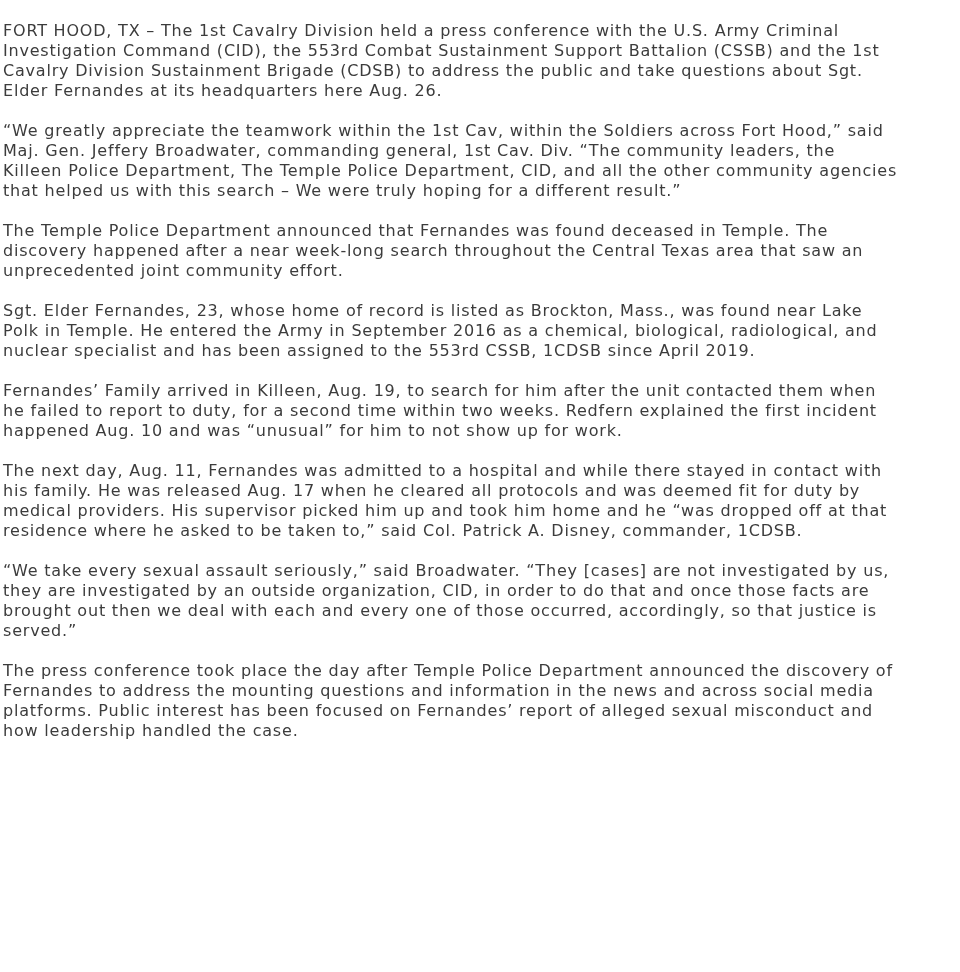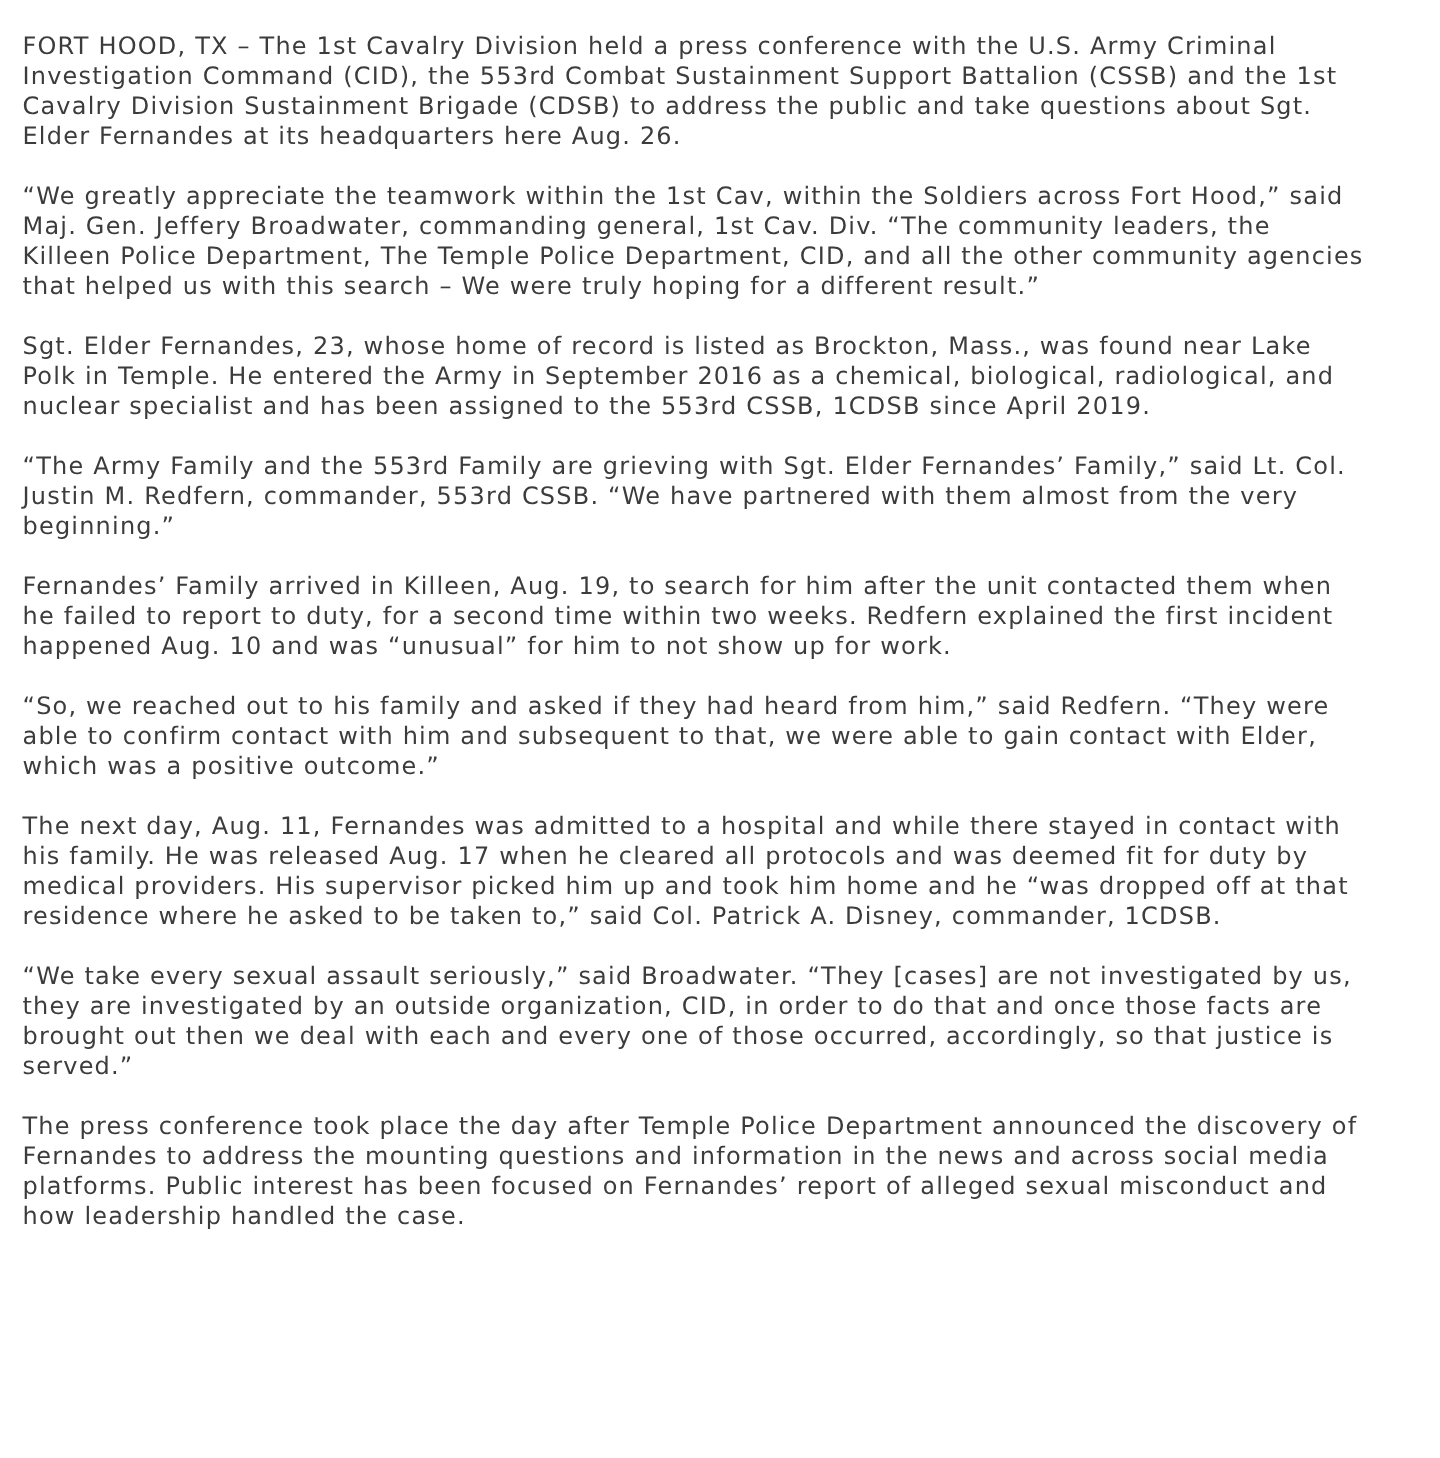--- a/index.html
+++ b/index.html
@@ -12,21 +12,21 @@
     width: 960px;
     height: 972px;
     background: #ffffff;
     overflow: hidden;
     box-sizing: border-box;
   }
   .article-body {
     box-sizing: border-box;
     width: 100%;
     height: 100%;
-    padding: 21px 12px 0 15px;
+    padding: 21px 12px 0 3px;
     overflow: hidden;
   }
   .article-body p {
     margin: 0 0 20px 0;
     font-family: "DejaVu Sans", "Liberation Sans", sans-serif;
     font-size: 16px;
     line-height: 20px;
     letter-spacing: 0.8px;
     color: #3c3c3c;
     white-space: pre;
@@ -38,32 +38,29 @@
 <div class="page">
   <main class="article-body">
     <p>FORT HOOD, TX – The 1st Cavalry Division held a press conference with the U.S. Army Criminal
 Investigation Command (CID), the 553rd Combat Sustainment Support Battalion (CSSB) and the 1st
 Cavalry Division Sustainment Brigade (CDSB) to address the public and take questions about Sgt.
 Elder Fernandes at its headquarters here Aug. 26.</p>
     <p>“We greatly appreciate the teamwork within the 1st Cav, within the Soldiers across Fort Hood,” said
 Maj. Gen. Jeffery Broadwater, commanding general, 1st Cav. Div. “The community leaders, the
 Killeen Police Department, The Temple Police Department, CID, and all the other community agencies
 that helped us with this search – We were truly hoping for a different result.”</p>
+    <p>The Temple Police Department announced that Fernandes was found deceased in Temple. The
+discovery happened after a near week-long search throughout the Central Texas area that saw an
+unprecedented joint community effort.</p>
     <p>Sgt. Elder Fernandes, 23, whose home of record is listed as Brockton, Mass., was found near Lake
 Polk in Temple. He entered the Army in September 2016 as a chemical, biological, radiological, and
 nuclear specialist and has been assigned to the 553rd CSSB, 1CDSB since April 2019.</p>
-    <p>“The Army Family and the 553rd Family are grieving with Sgt. Elder Fernandes’ Family,” said Lt. Col.
-Justin M. Redfern, commander, 553rd CSSB. “We have partnered with them almost from the very
-beginning.”</p>
     <p>Fernandes’ Family arrived in Killeen, Aug. 19, to search for him after the unit contacted them when
 he failed to report to duty, for a second time within two weeks. Redfern explained the first incident
 happened Aug. 10 and was “unusual” for him to not show up for work.</p>
-    <p>“So, we reached out to his family and asked if they had heard from him,” said Redfern. “They were
-able to confirm contact with him and subsequent to that, we were able to gain contact with Elder,
-which was a positive outcome.”</p>
     <p>The next day, Aug. 11, Fernandes was admitted to a hospital and while there stayed in contact with
 his family. He was released Aug. 17 when he cleared all protocols and was deemed fit for duty by
 medical providers. His supervisor picked him up and took him home and he “was dropped off at that
 residence where he asked to be taken to,” said Col. Patrick A. Disney, commander, 1CDSB.</p>
     <p>“We take every sexual assault seriously,” said Broadwater. “They [cases] are not investigated by us,
 they are investigated by an outside organization, CID, in order to do that and once those facts are
 brought out then we deal with each and every one of those occurred, accordingly, so that justice is
 served.”</p>
     <p>The press conference took place the day after Temple Police Department announced the discovery of
 Fernandes to address the mounting questions and information in the news and across social media

